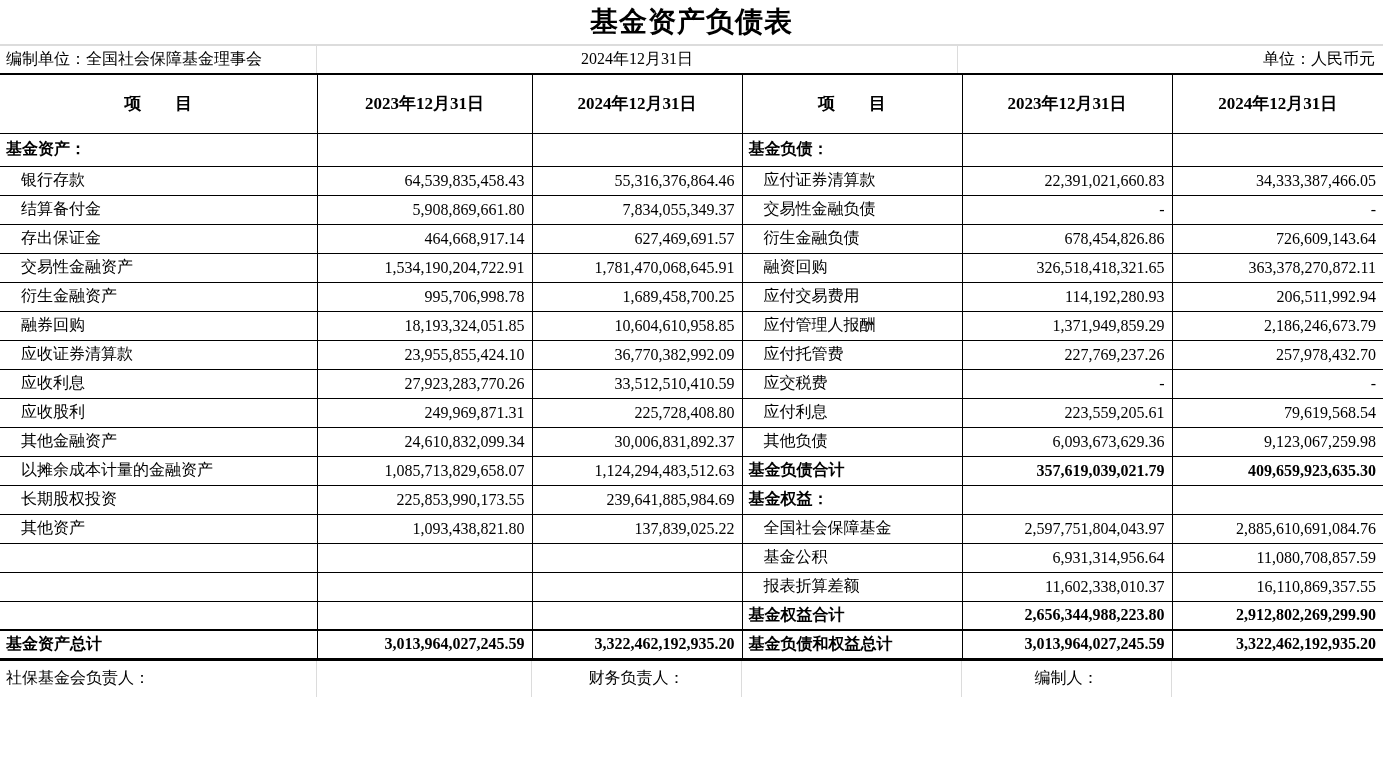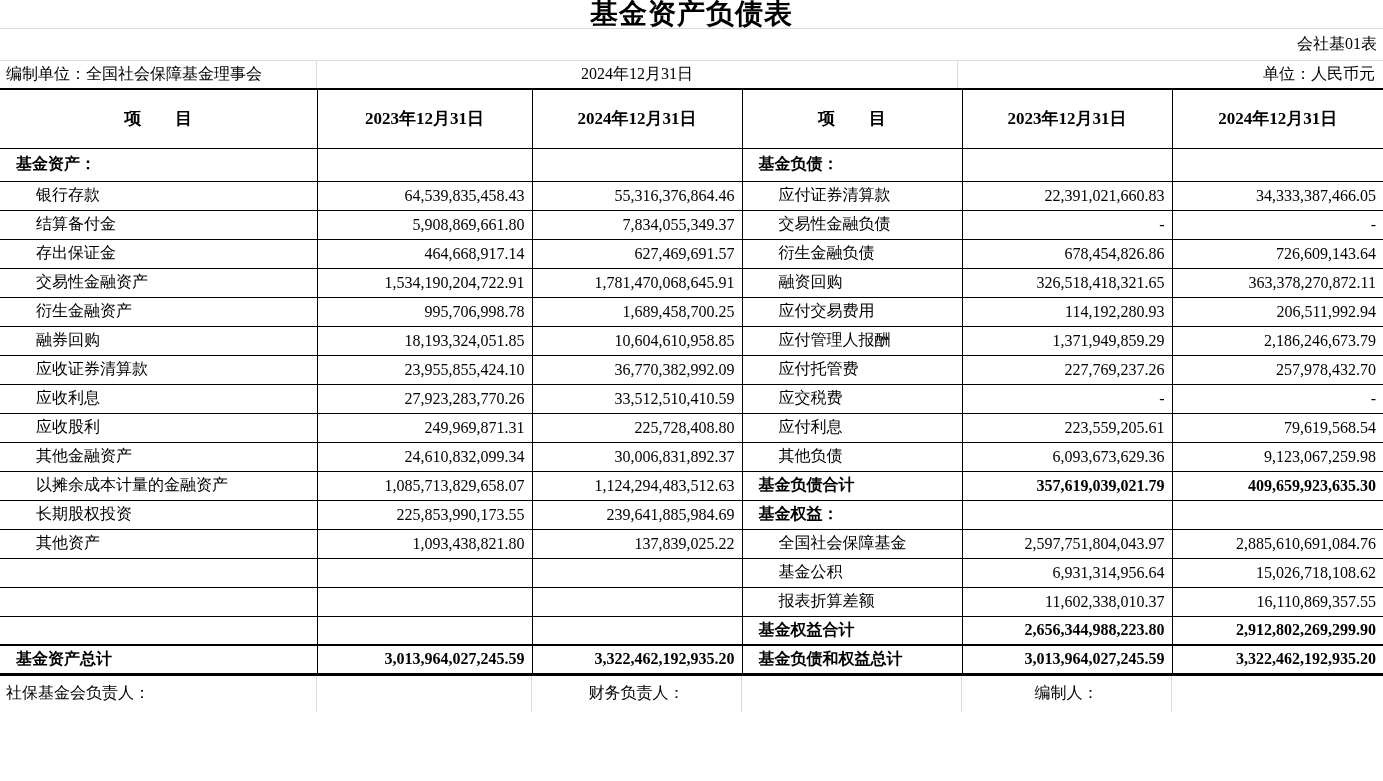--- a/index.html
+++ b/index.html
@@ -8,21 +8,21 @@
     width: 1383px;
     height: 781px;
     overflow: hidden;
     color: #000;
     font-family: "Liberation Serif", "DejaVu Serif", serif;
   }
   .sheet { width: 1383px; }
 
   
   .title-row {
-    height: 29px;
+    height: 45px;
     display: flex; align-items: center; justify-content: center;
     border-bottom: 1px solid #dcdcdc;
   }
   .title-row h1 { font-size: 28px; font-weight: bold; letter-spacing: 1px; }
 
   
   .code-row {
     height: 31px;
     display: flex; align-items: center; justify-content: flex-end;
     padding-right: 6px;
@@ -59,22 +59,22 @@
     text-align: center;
     vertical-align: middle;
     margin-top: 32px;
   }
   tbody td {
     height: 29px;
     font-size: 16px;
     vertical-align: middle;
   }
   tr.row-first td { height: 33px; }
-  .c-label { text-align: left; padding-left: 16px; }
-  .c-label.item { padding-left: 36px; }
+  .c-label { text-align: left; padding-left: 6px; }
+  .c-label.item { padding-left: 21px; }
   .c-num { text-align: right; padding-right: 7px; }
   .section, .total { font-weight: bold; }
   tr.row-last td { border-top: 2px solid #000; border-bottom: 3px solid #000; }
 
   
   .footer-row {
     height: 36px;
     display: grid;
     grid-template-columns: 317px 215px 210px 220px 210px 211px;
     font-size: 16px;
@@ -89,23 +89,20 @@
 </style>
 </head>
 <body>
 
 <div class="sheet">
 
   <div class="title-row">
     <h1>基金资产负债表</h1>
   </div>
 
-  <div class="code-row">
-    <span>会社基01表</span>
-  </div>
 
   <div class="info-row">
     <div class="info-left">编制单位：全国社会保障基金理事会</div>
     <div class="info-center">2024年12月31日</div>
     <div class="info-right">单位：人民币元</div>
   </div>
 
   <table>
     <colgroup>
       <col style="width:317px">
@@ -237,21 +234,21 @@
           <td class="c-label item">全国社会保障基金</td>
           <td class="c-num item">2,597,751,804,043.97</td>
           <td class="c-num item">2,885,610,691,084.76</td>
         </tr>
         <tr>
           <td class="c-label empty"></td>
           <td class="c-num empty"></td>
           <td class="c-num empty"></td>
           <td class="c-label item">基金公积</td>
           <td class="c-num item">6,931,314,956.64</td>
-          <td class="c-num item">15,026,718,108.62</td>
+          <td class="c-num item">11,080,708,857.59</td>
         </tr>
         <tr>
           <td class="c-label empty"></td>
           <td class="c-num empty"></td>
           <td class="c-num empty"></td>
           <td class="c-label item">报表折算差额</td>
           <td class="c-num item">11,602,338,010.37</td>
           <td class="c-num item">16,110,869,357.55</td>
         </tr>
         <tr>

